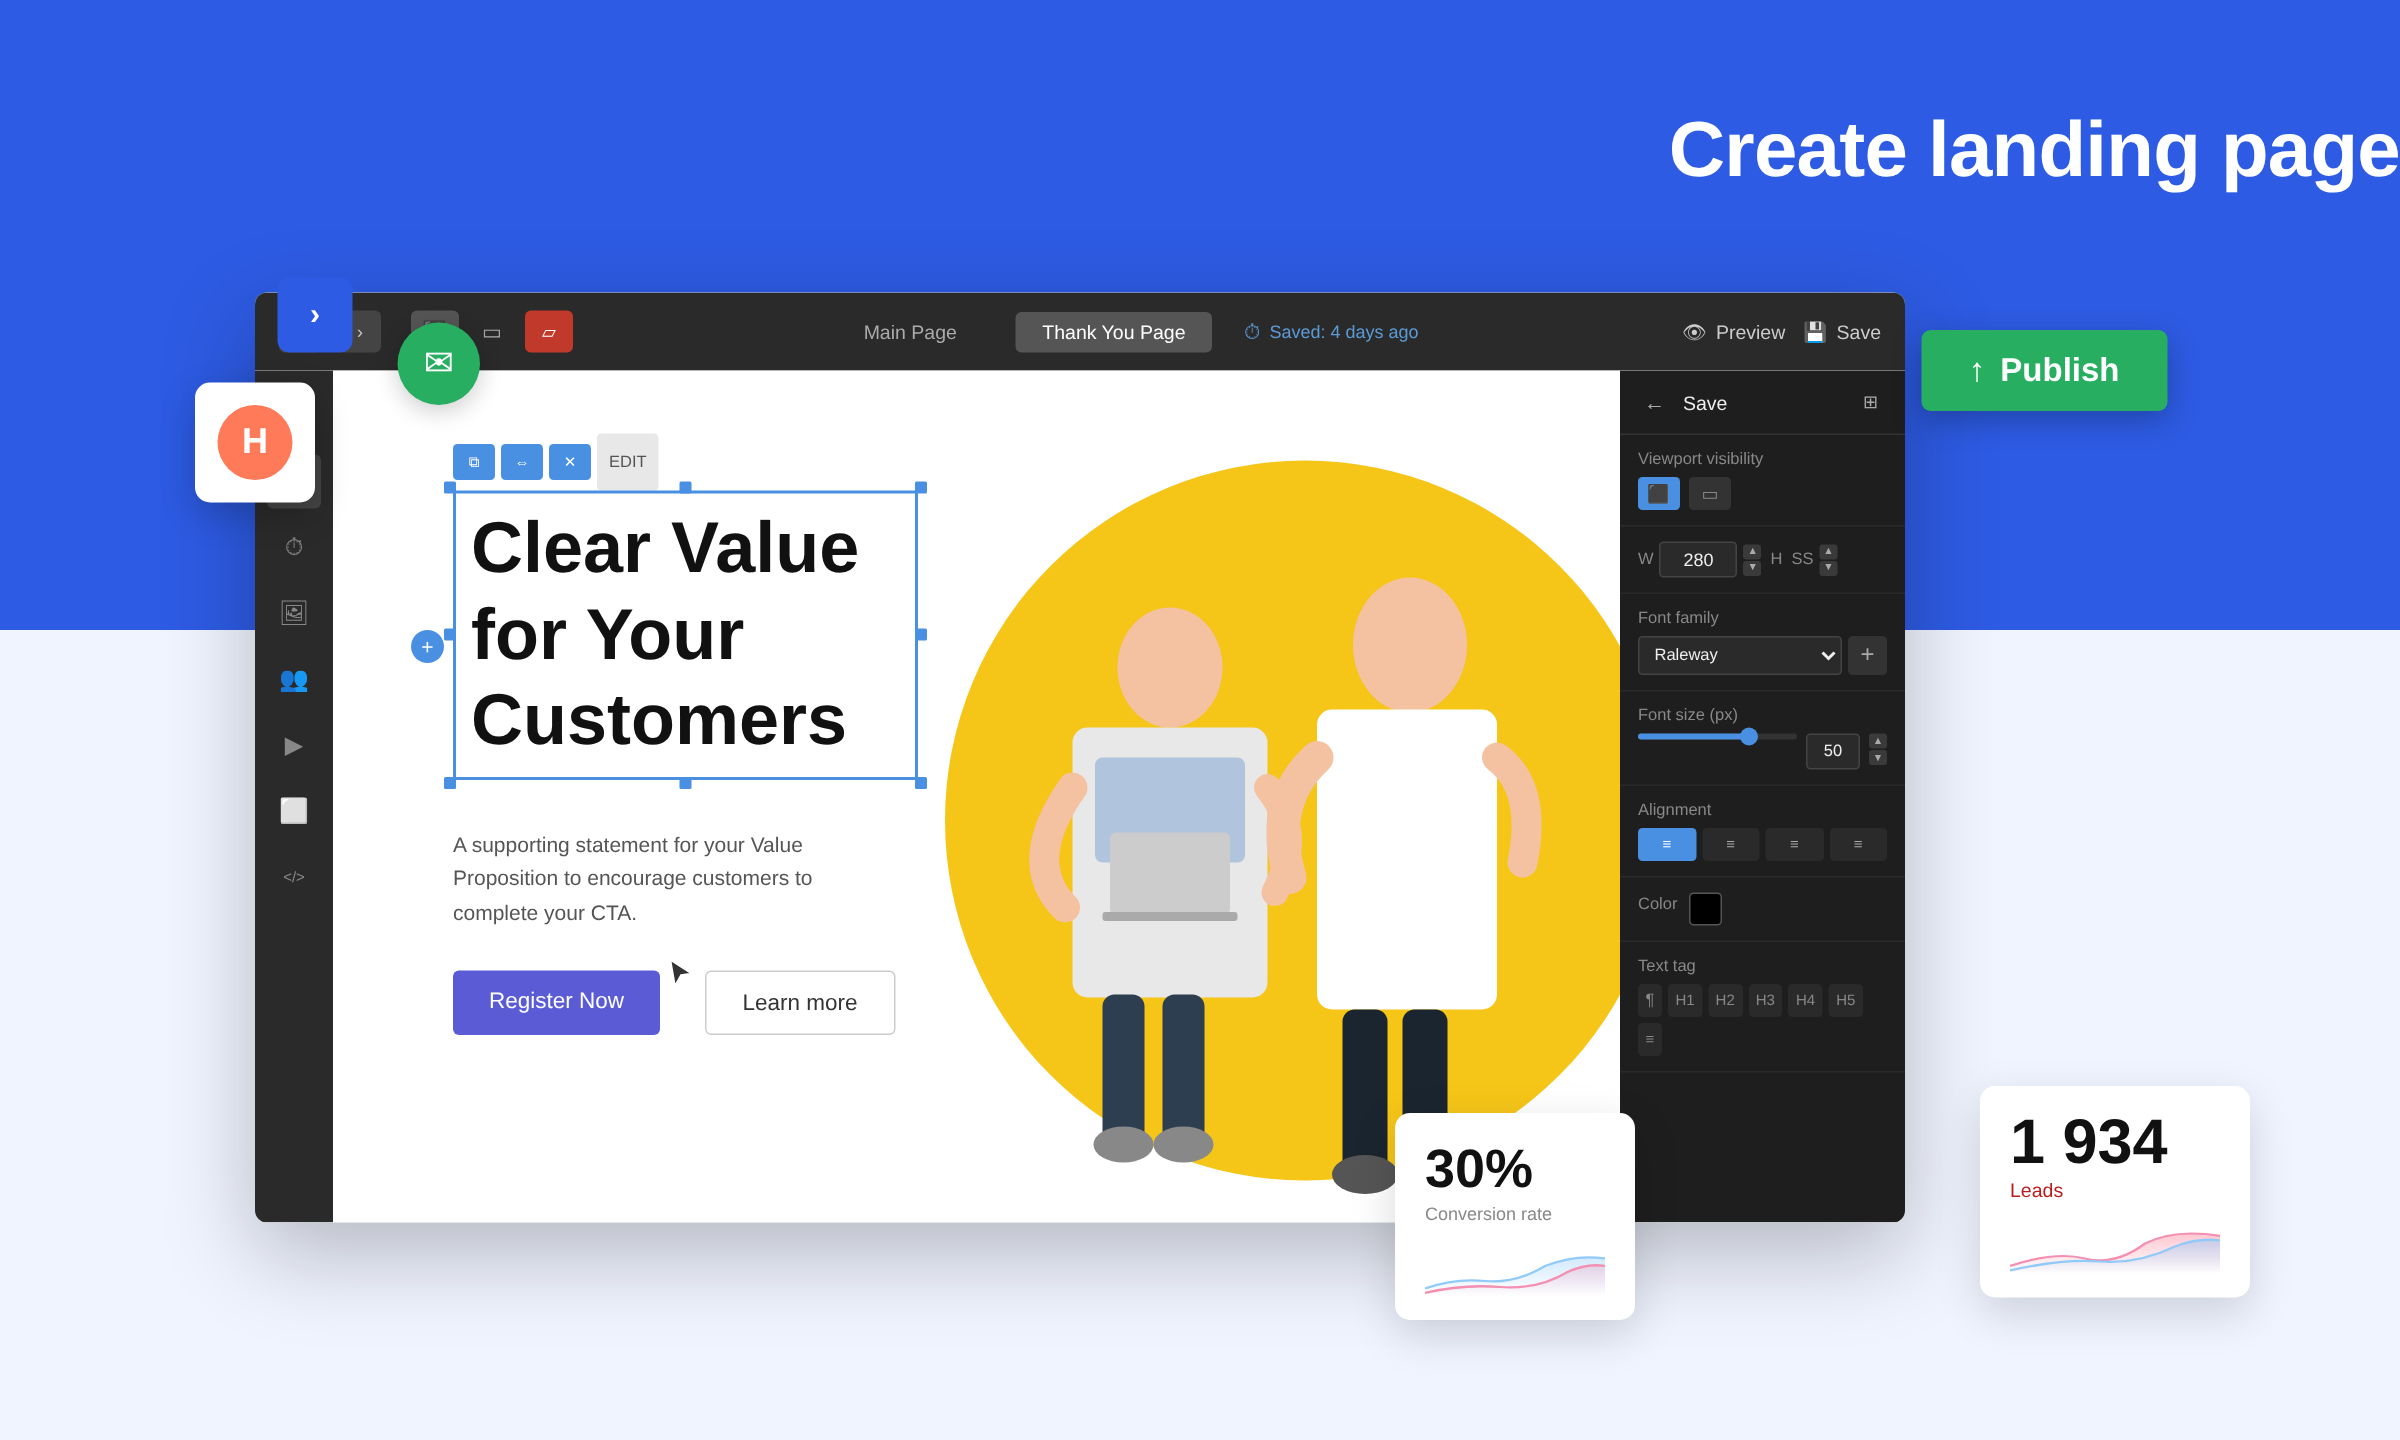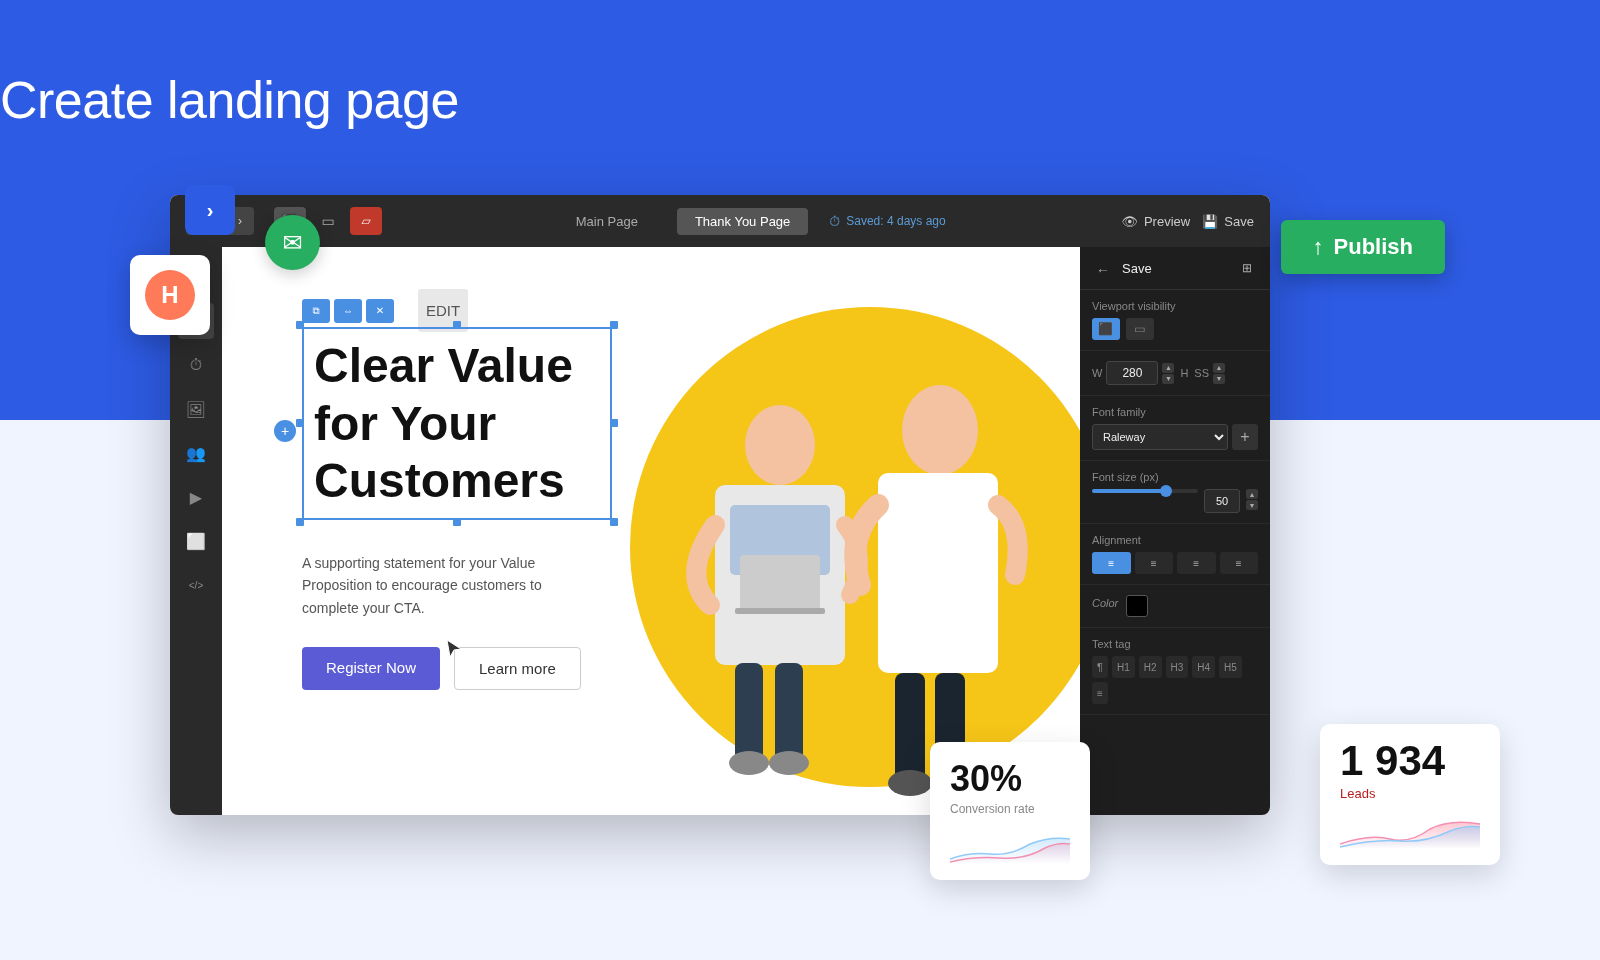--- a/index.html
+++ b/index.html
@@ -24,24 +24,24 @@
       bottom: 0; left: 0; right: 0;
       height: 540px;
       background: #f0f4ff;
     }
 
     
     .page-title {
       position: absolute;
       top: 70px;
       left: 0; right: 0;
-      text-align: left;
+      text-align: right;
       color: #fff;
       font-size: 52px;
-      font-weight: 400;
+      font-weight: 700;
       letter-spacing: -0.5px;
     }
 
     
     .editor-window {
       position: absolute;
       top: 195px;
       left: 170px;
       width: 1100px;
       height: 620px;
@@ -250,24 +250,23 @@
       border-radius: 3px;
       display: flex; align-items: center; justify-content: center;
       color: #fff;
       font-size: 10px;
       cursor: pointer;
     }
     .edit-label-btn {
       padding: 13px 8px;
       background: #e8e8e8;
       border-radius: 3px;
-      font-size: 15px;
+      font-size: 11px;
       color: #555;
       cursor: pointer;
-      margin-left: 20px;
     }
     .add-btn {
       position: absolute;
       left: -28px;
       top: 50%;
       transform: translateY(-50%);
       width: 22px; height: 22px;
       background: #4a90e2;
       border-radius: 50%;
       display: flex; align-items: center; justify-content: center;
@@ -286,21 +285,21 @@
     .lp-subtext {
       font-size: 14px;
       color: #555;
       line-height: 1.6;
       margin-bottom: 28px;
       max-width: 280px;
     }
 
     .lp-buttons {
       display: flex;
-      gap: 14px;
+      gap: 30px;
     }
     .btn-primary {
       padding: 12px 24px;
       background: #5b5bd6;
       color: #fff;
       border-radius: 4px;
       font-size: 15px;
       font-weight: 500;
       cursor: pointer;
     }
@@ -455,21 +454,21 @@
     .align-btn {
       flex: 1; height: 22px;
       background: #2a2a2a;
       border-radius: 3px;
       display: flex; align-items: center; justify-content: center;
       color: #aaa; font-size: 10px; cursor: pointer;
     }
     .align-btn.active { background: #4a90e2; color: #fff; }
 
     .color-row {
-      display: flex; align-items: center; gap: 8px; font-style: italic;
+      display: flex; align-items: center; gap: 8px;
     }
     .color-swatch {
       width: 22px; height: 22px;
       background: #000;
       border-radius: 3px;
       border: 1px solid #555;
       cursor: pointer;
     }
 
     .text-tag-row {

